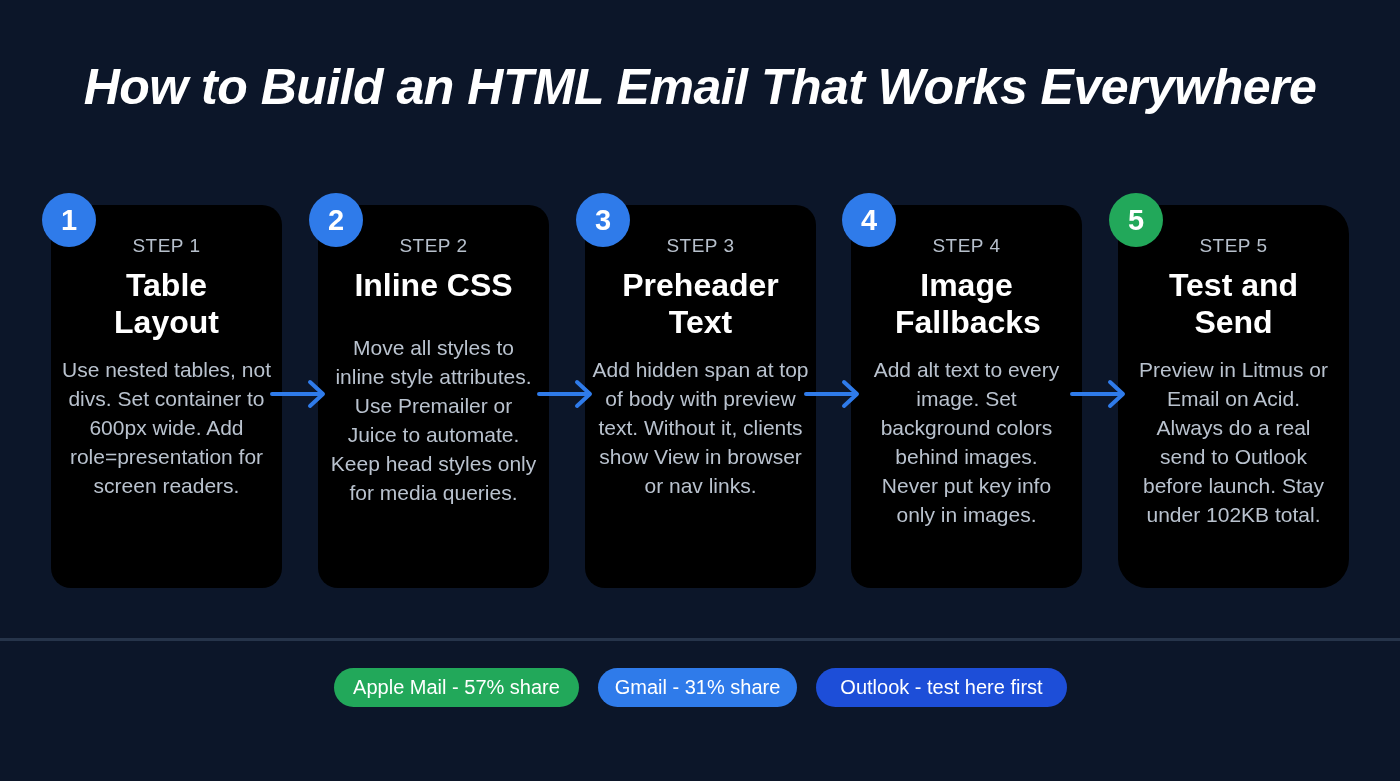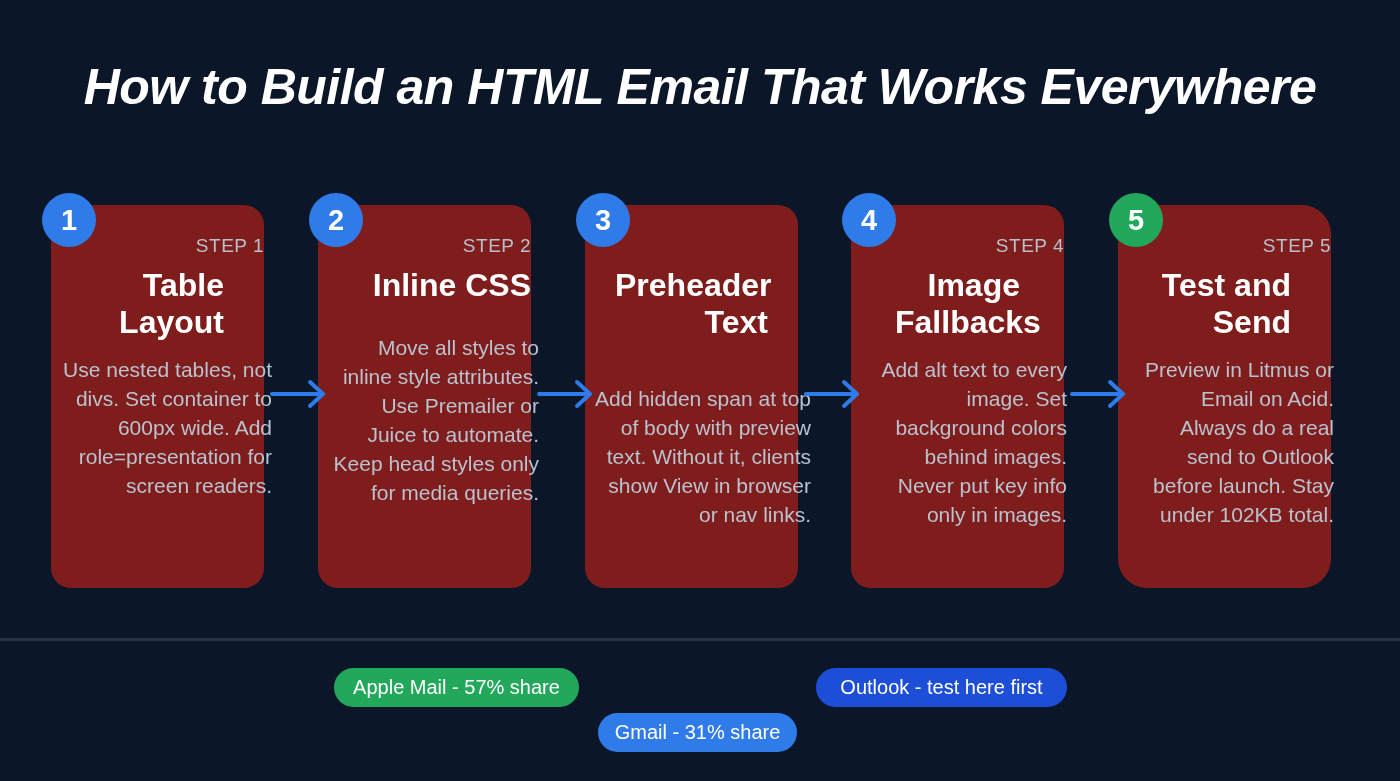--- a/index.html
+++ b/index.html
@@ -9,23 +9,23 @@
     font-family: "Liberation Sans", "DejaVu Sans", sans-serif;
     color: #ffffff;
     position: relative;
   }
   .title {
     position: absolute; left: 0; top: 58px; width: 1400px;
     text-align: center; font-size: 50px; font-weight: bold;
     letter-spacing: -0.5px; color: #ffffff; font-style: italic;
   }
   .card {
-    position: absolute; top: 205px; width: 213px; height: 383px;
-    background: #7f1d1d; border-radius: 20px;
-    text-align: right;
+    position: absolute; top: 205px; width: 231px; height: 383px;
+    background: #000000; border-radius: 20px;
+    text-align: center;
   }
   .badge {
     position: absolute; top: 193px; width: 54px; height: 54px;
     border-radius: 50%; color: #fff; font-weight: bold; font-size: 29px;
     display: flex; align-items: center; justify-content: center;
   }
   .step-label {
     position: absolute; top: 30px; left: 0; width: 100%;
     font-size: 19px; color: #b7c0cc; letter-spacing: 0.5px;
   }
@@ -63,22 +63,23 @@
 <div class="badge" style="left:42px;background:#2f7bea;">1</div>
 
 <div class="card" style="left:318px;">
   <div class="step-label">STEP 2</div>
   <div class="step-title" style="top:62px;">Inline CSS</div>
   <div class="step-desc" style="top:128px;">Move all styles to inline style attributes. Use Premailer or Juice to automate. Keep head styles only for media queries.</div>
 </div>
 <div class="badge" style="left:309px;background:#2f7bea;">2</div>
 
 <div class="card" style="left:585px;">
+  <div class="step-label">STEP 3</div>
   <div class="step-title" style="padding:0 30px;box-sizing:border-box;">Preheader Text</div>
-  <div class="step-desc" style="top:150px;left:5px;width:221px;margin-top:29px;">Add hidden span at top of body with preview text. Without it, clients show View in browser or nav links.</div>
+  <div class="step-desc" style="top:150px;left:5px;width:221px;">Add hidden span at top of body with preview text. Without it, clients show View in browser or nav links.</div>
 </div>
 <div class="badge" style="left:576px;background:#2f7bea;">3</div>
 
 <div class="card" style="left:851px;">
   <div class="step-label">STEP 4</div>
   <div class="step-title" style="padding:0 44px;box-sizing:border-box;">Image Fallbacks</div>
   <div class="step-desc" style="top:150px;left:15px;width:201px;">Add alt text to every image. Set background colors behind images. Never put key info only in images.</div>
 </div>
 <div class="badge" style="left:842px;background:#2f7bea;">4</div>
 
@@ -98,14 +99,14 @@
 <svg class="arrow" style="left:804px;" viewBox="0 0 58 32">
   <path d="M2 16 H52 M40 4 L53 16 L40 28" stroke="#2f7bea" stroke-width="4" fill="none" stroke-linecap="round" stroke-linejoin="round"></path>
 </svg>
 <svg class="arrow" style="left:1070px;" viewBox="0 0 58 32">
   <path d="M2 16 H52 M40 4 L53 16 L40 28" stroke="#2f7bea" stroke-width="4" fill="none" stroke-linecap="round" stroke-linejoin="round"></path>
 </svg>
 
 <div class="divider"></div>
 
 <div class="pill" style="left:334px;width:245px;background:#22a85a;">Apple Mail - 57% share</div>
-<div class="pill" style="left:598px;width:199px;background:#2f7bea;margin-top:45px;">Gmail - 31% share</div>
+<div class="pill" style="left:598px;width:199px;background:#2f7bea;">Gmail - 31% share</div>
 <div class="pill" style="left:816px;width:251px;background:#1d4ed8;">Outlook - test here first</div>
 
 </body></html>

